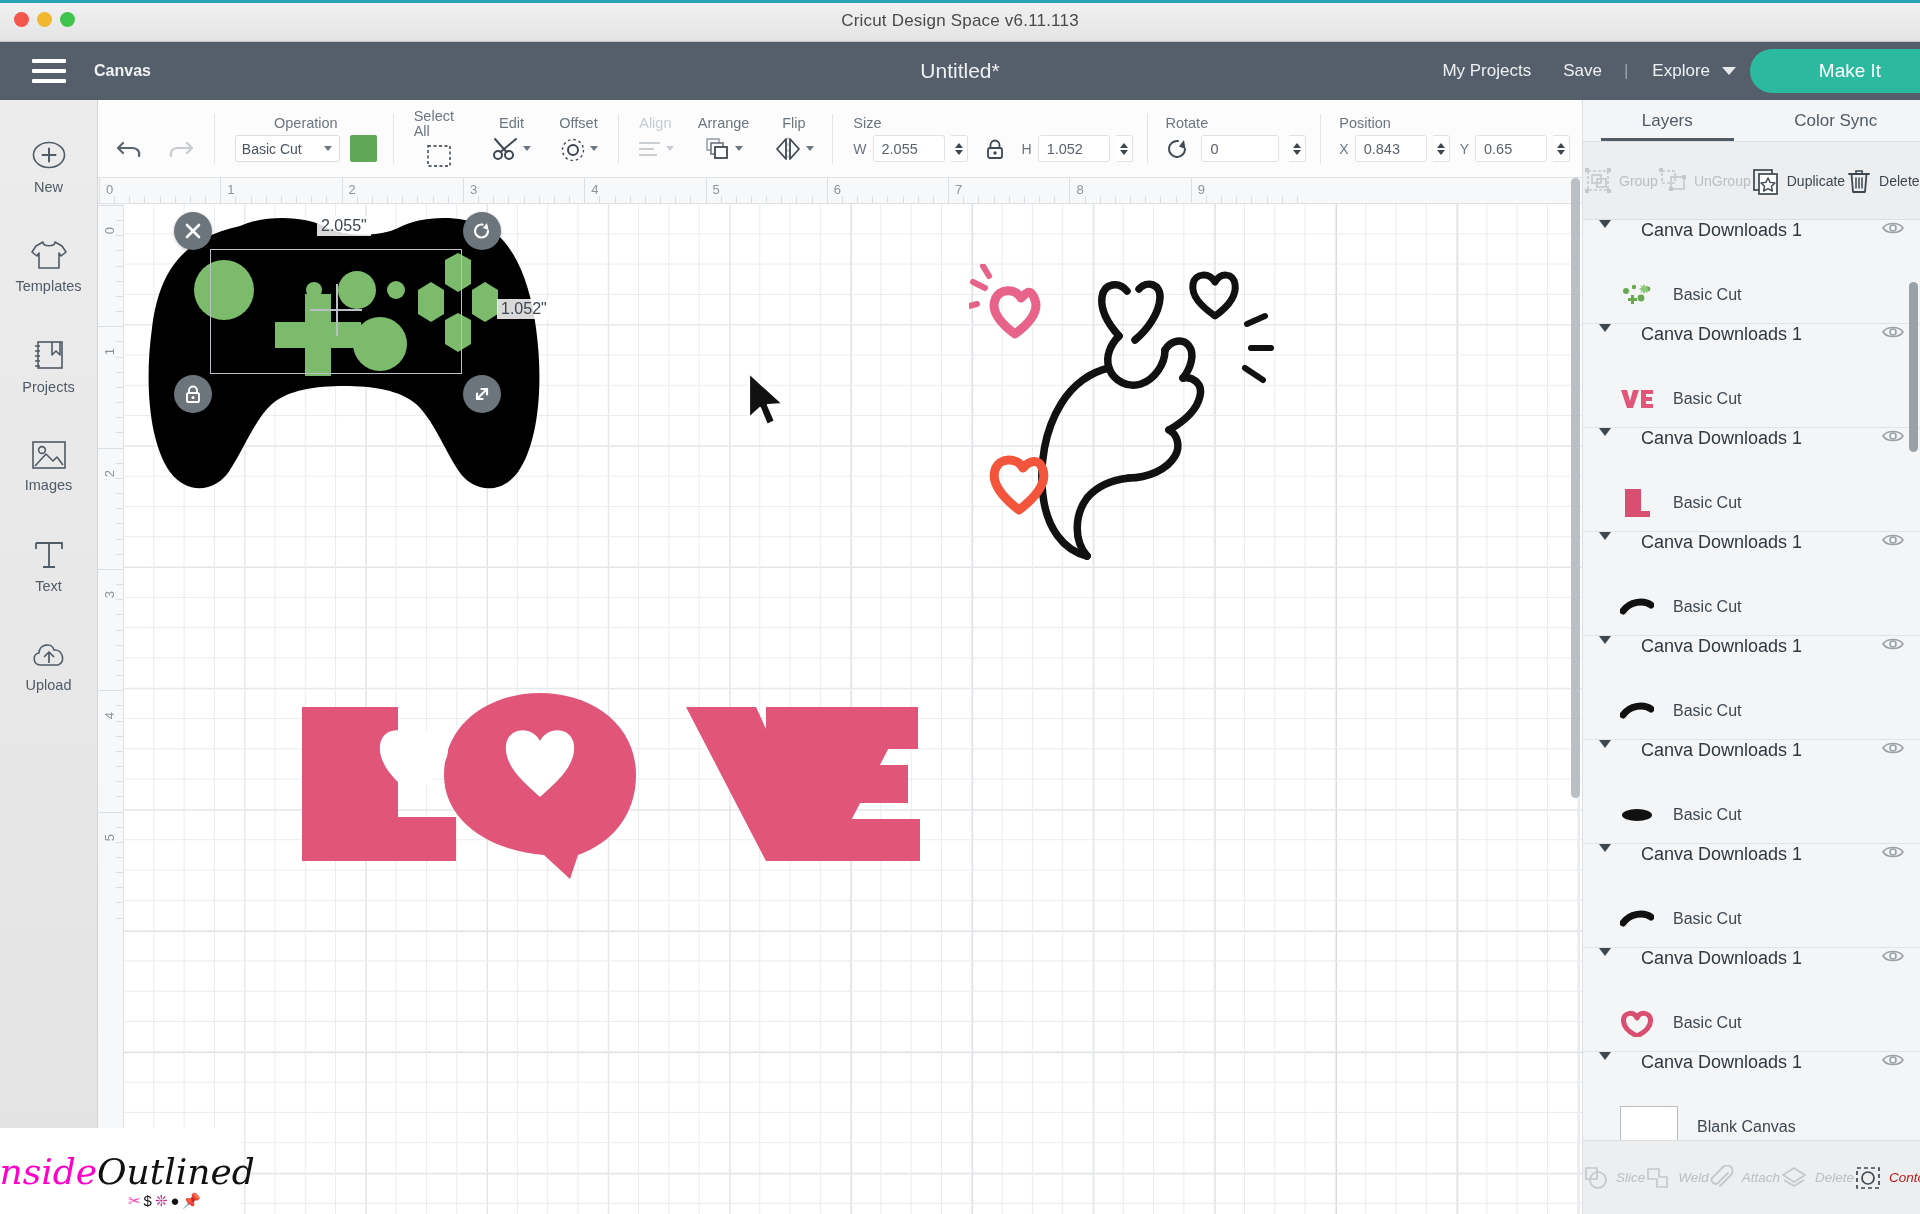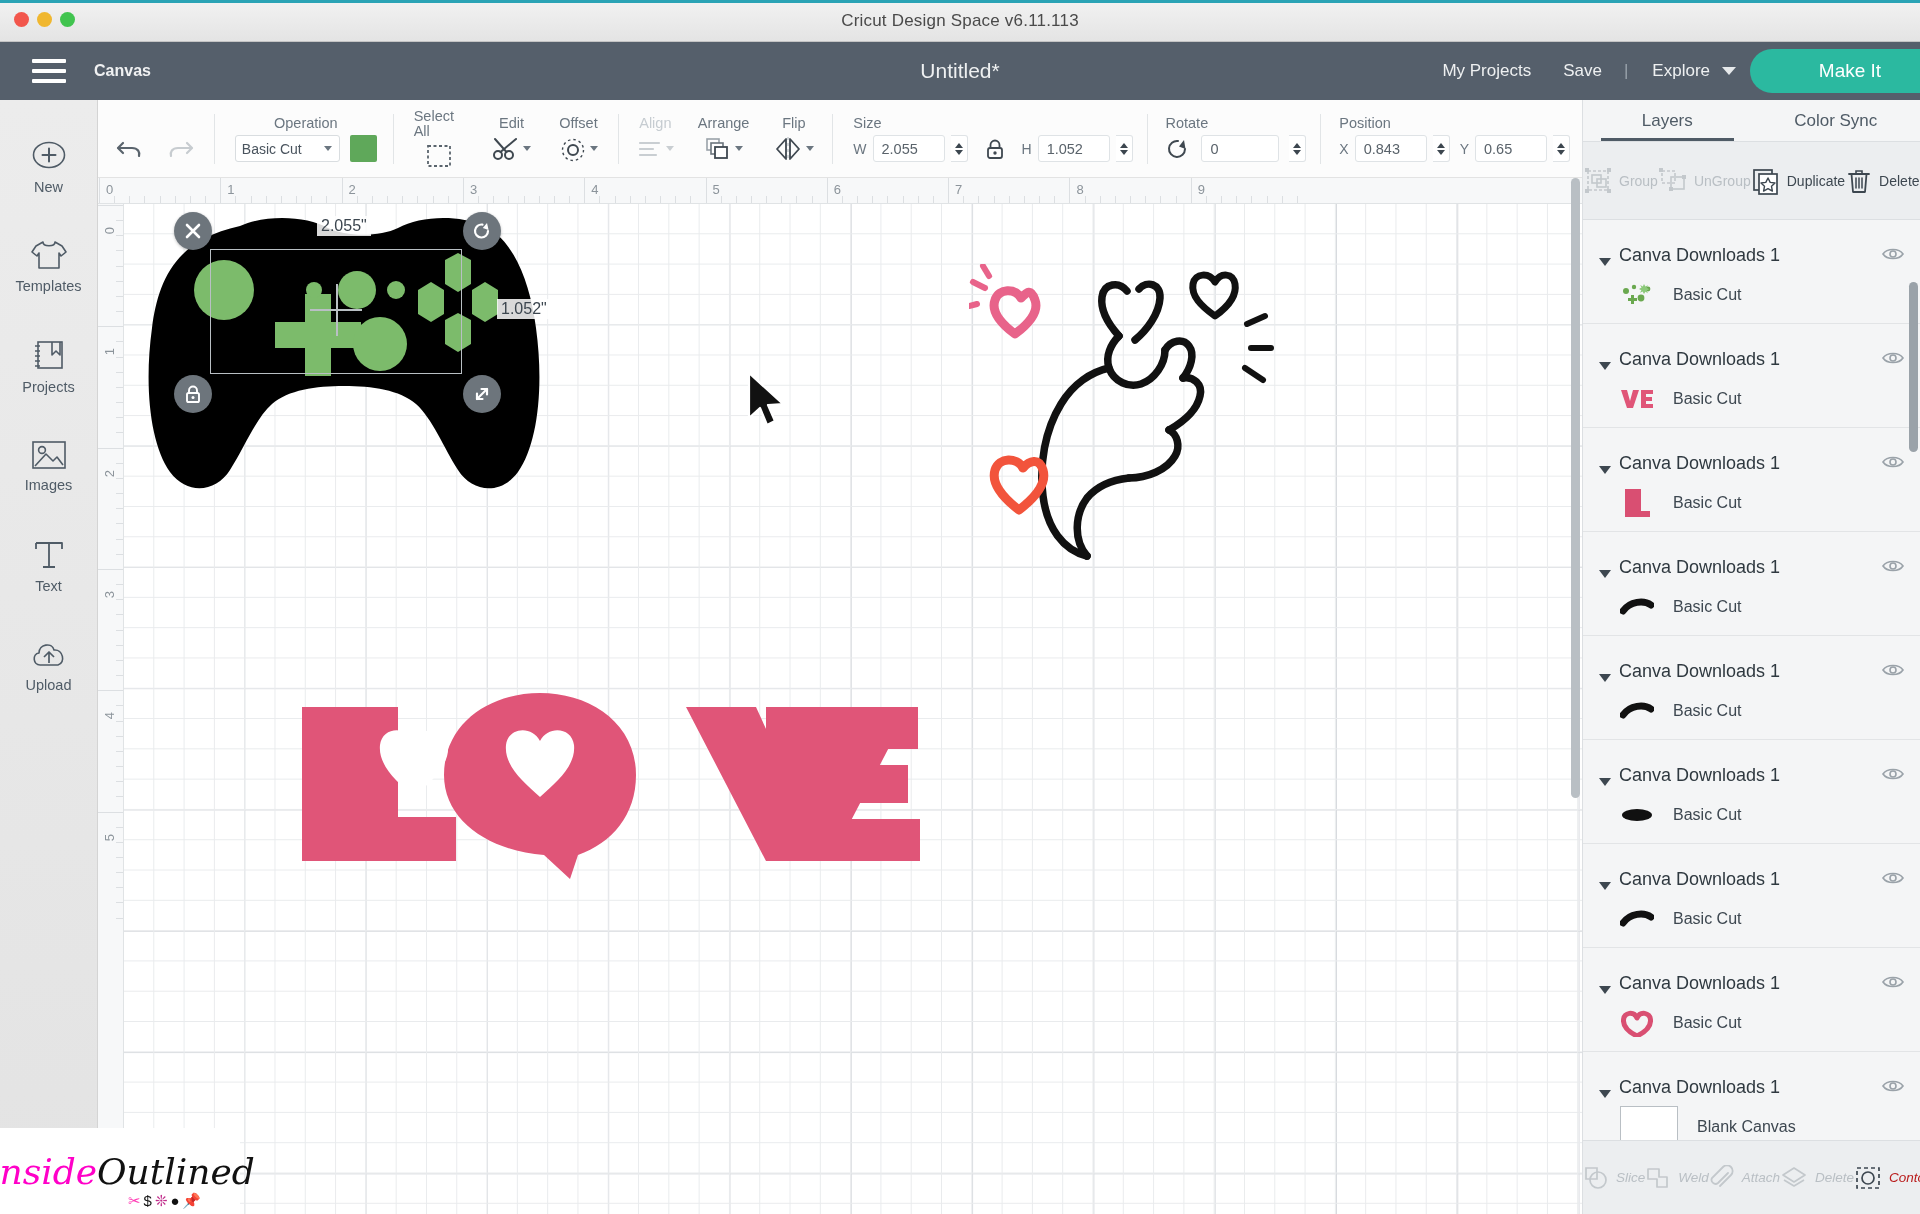--- a/index.html
+++ b/index.html
@@ -108,21 +108,21 @@
   .rtabs{ height:42px; display:flex; border-bottom:1px solid #dcdfe2; background:#f4f5f6;}
   .rtab{ flex:1; display:flex; align-items:center; justify-content:center; font-size:17px;
     color:#4f5b66; cursor:pointer; position:relative;}
   .rtab.active:after{ content:""; position:absolute; left:18px; right:18px; bottom:0; height:3px; background:#4f5b66;}
   .ractions{ height:78px; display:flex; align-items:center; background:#eceef0; border-bottom:1px solid #dcdfe2;}
   .raction{ flex:1; display:flex; align-items:center; gap:6px; cursor:pointer;}
   .ral{ font-size:14px; color:#3d4750;}
   .ral.dim{ color:#b9bfc4;}
   .layers{ flex:1; overflow:hidden; background:#f4f5f6;}
   .lgroup{ border-bottom:1px solid #e2e4e6;}
-  .lhead{ height:46px; display:flex; align-items:flex-end; padding:0 16px; gap:8px; cursor:pointer;}
+  .lhead{ height:46px; display:flex; align-items:flex-start; padding:0 16px; gap:30px; cursor:pointer;}
   .tri{ width:0;height:0;border-left:6px solid transparent;border-right:6px solid transparent;border-top:8px solid #3d4750;}
   .lname{ font-size:18px; color:#2f3940;}
   .eye{ margin-left:auto; }
   .lrow{ height:57px; display:flex; align-items:center; padding:0 16px 0 36px; gap:18px; cursor:pointer;}
   .thumb{ width:36px; height:30px; display:flex; align-items:center; justify-content:center;}
   .ltype{ font-size:16px; color:#3d4750;}
   .lbottom{ height:74px; background:#eceef0; border-top:1px solid #dcdfe2;
     display:flex; align-items:center;}
   .lb{ flex:1; display:flex; align-items:center; gap:7px; cursor:pointer;font-style:italic;}
   .lbl2{ font-size:13.5px; color:#b9bfc4;}

